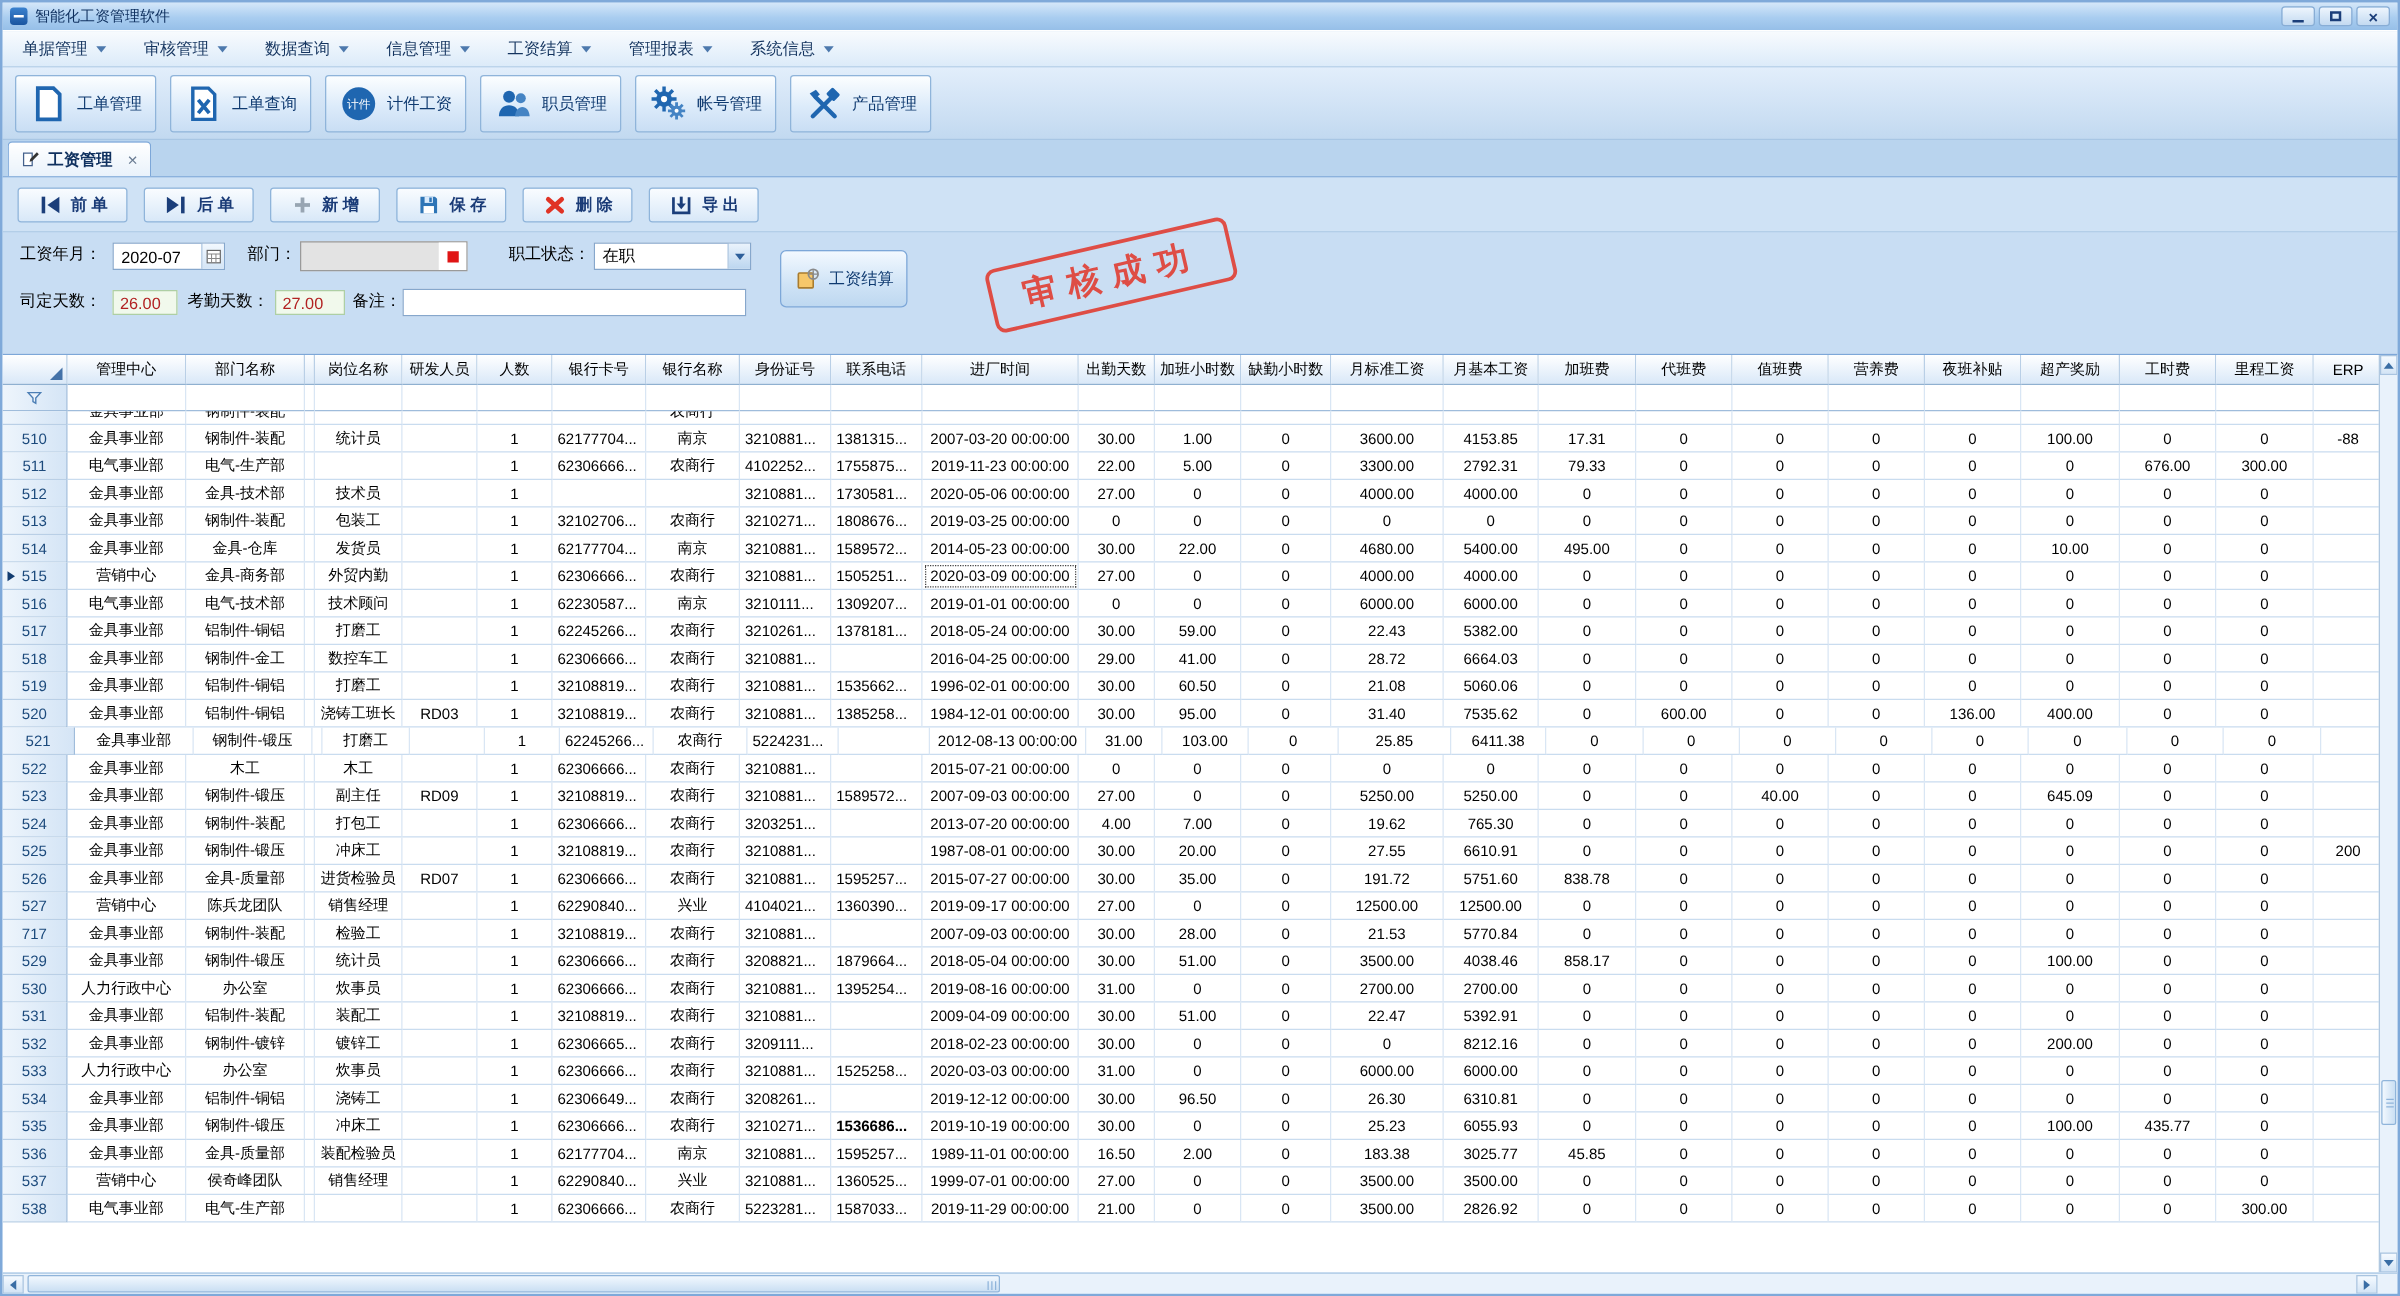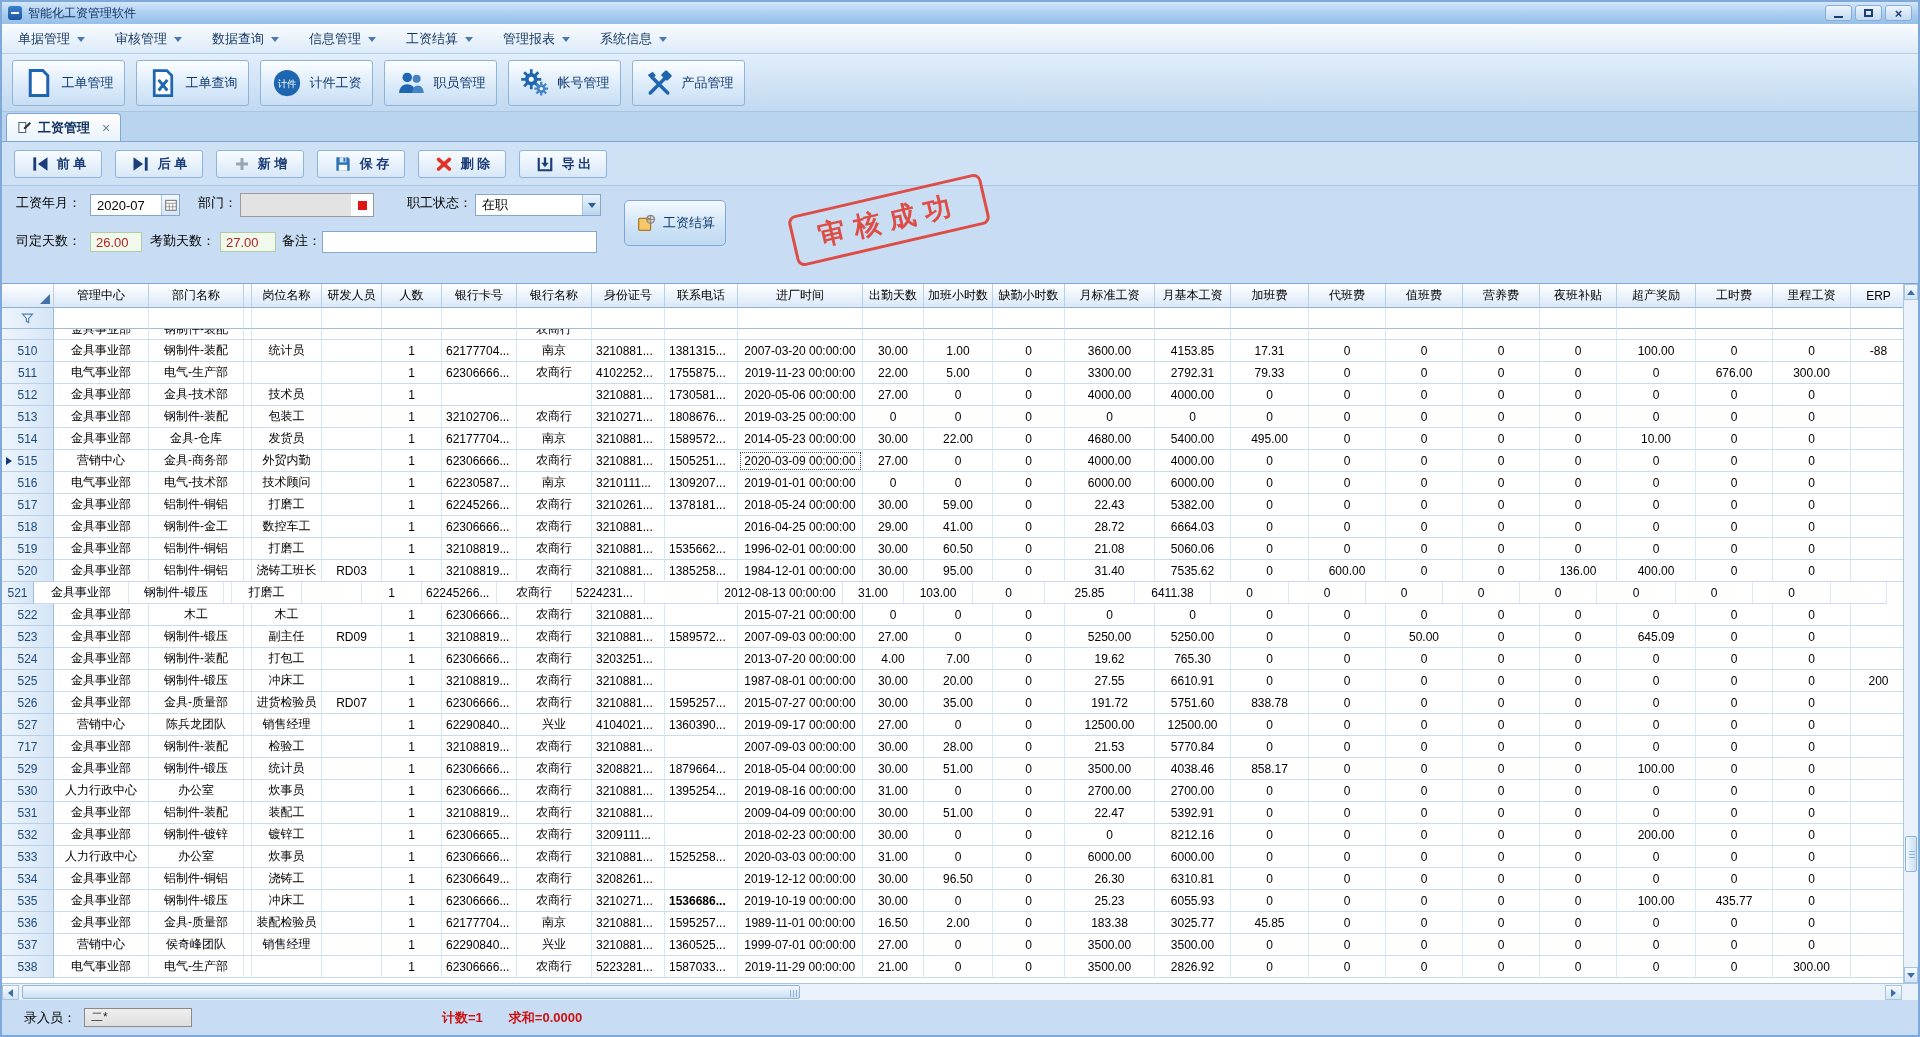--- a/index.html
+++ b/index.html
@@ -794,21 +794,21 @@
           <div class="gc" style="width: 77px;">600.00</div>
           <div class="gc" style="width: 77px;">0</div>
           <div class="gc" style="width: 77px;">0</div>
           <div class="gc" style="width: 77px;">136.00</div>
           <div class="gc" style="width: 79px;">400.00</div>
           <div class="gc" style="width: 77px;">0</div>
           <div class="gc" style="width: 78px;">0</div>
           <div class="gc" style="width: 56px;"></div>
         </div>
         <div class="grow">
-          <div class="gc rn" style="width: 32px;">521</div>
+          <div class="gc rn" style="width: 58px;">521</div>
           <div class="gc" style="width: 95px;">金具事业部</div>
           <div class="gc" style="width: 95px;">钢制件-锻压</div>
           <div class="gc" style="width: 8px;"></div>
           <div class="gc" style="width: 70px;">打磨工</div>
           <div class="gc" style="width: 60px;"></div>
           <div class="gc" style="width: 60px;">1</div>
           <div class="gc al" style="width: 75px;">62245266...</div>
           <div class="gc" style="width: 75px;">农商行</div>
           <div class="gc al" style="width: 73px;">5224231...</div>
           <div class="gc al" style="width: 73px;"></div>
@@ -869,21 +869,21 @@
           <div class="gc al" style="width: 73px;">3210881...</div>
           <div class="gc al" style="width: 73px;">1589572...</div>
           <div class="gc" style="width: 125px;">2007-09-03 00:00:00</div>
           <div class="gc" style="width: 61px;">27.00</div>
           <div class="gc" style="width: 69px;">0</div>
           <div class="gc" style="width: 72px;">0</div>
           <div class="gc" style="width: 90px;">5250.00</div>
           <div class="gc" style="width: 76px;">5250.00</div>
           <div class="gc" style="width: 78px;">0</div>
           <div class="gc" style="width: 77px;">0</div>
-          <div class="gc" style="width: 77px;">50.00</div>
+          <div class="gc" style="width: 77px;">40.00</div>
           <div class="gc" style="width: 77px;">0</div>
           <div class="gc" style="width: 77px;">0</div>
           <div class="gc" style="width: 79px;">645.09</div>
           <div class="gc" style="width: 77px;">0</div>
           <div class="gc" style="width: 78px;">0</div>
           <div class="gc" style="width: 56px;"></div>
         </div>
         <div class="grow">
           <div class="gc rn" style="width: 52px;">524</div>
           <div class="gc" style="width: 95px;">金具事业部</div>
@@ -1319,24 +1319,14 @@
   <div class="hscroll">
     <div class="harrow ha-l">
         <i></i>
       </div>
     <div class="hthumb"></div>
     <div class="harrow ha-r">
         <i></i>
       </div>
   </div>
 
-  <div class="statusbar">
-    <span>录入员：</span>
-    <div class="opfield">
-      <span>二*</span>
-    </div>
-    <div class="counts" id="counts" style="color: rgb(204, 17, 17);">
-      <span>计数=1</span>
-      <span>求和=0.0000</span>
-    </div>
-  </div>
 
 </div>
 
 </body></html>

